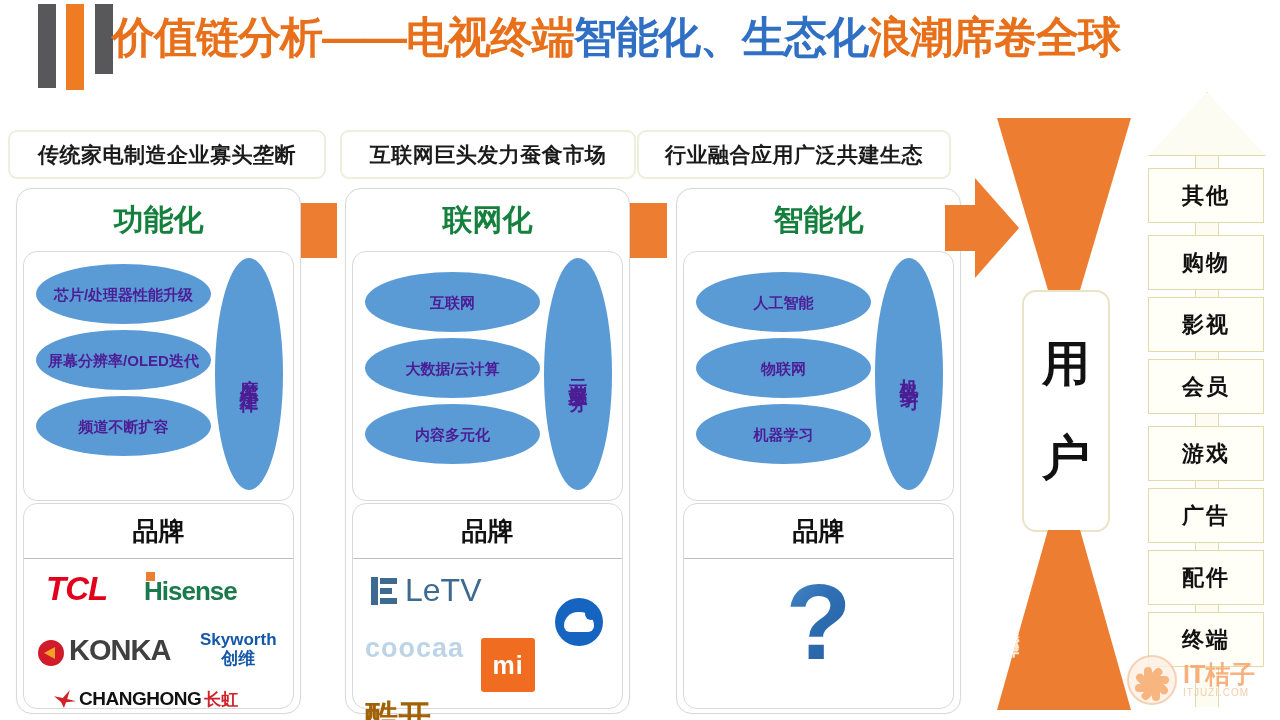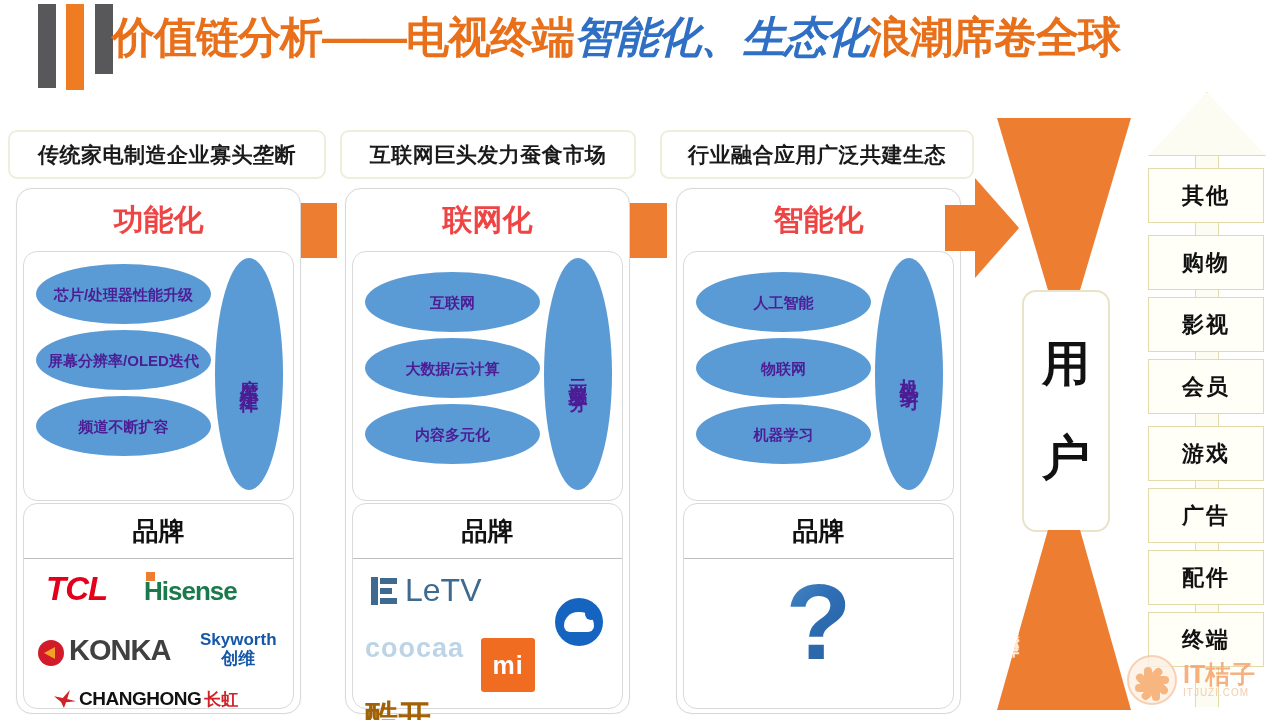--- a/index.html
+++ b/index.html
@@ -15,45 +15,45 @@
   .tb{position:absolute;top:0;width:18px;height:84px;}
   .tb.g1{left:0;background:#58585a;}
   .tb.o {left:28px;background:#ef7b22;height:86px;}
   .tb.g2{left:57px;background:#58585a;height:70px;}
   .page-title{
     position:absolute;left:112px;top:6px;width:1120px;height:62px;
     font-size:43px;font-weight:bold;line-height:62px;white-space:nowrap;
     letter-spacing:-1px;
   }
   .t-or{color:#e8701a;}
-  .t-bl{color:#2f6fc4;font-style:italic;}
+  .t-bl{color:#2f6fc4;}
 
   
   .toplabel{
     position:absolute;height:45px;border:2px solid #efeddb;border-radius:9px;
     background:#ffffff;color:#1a1a1a;font-size:21px;font-weight:bold;
     display:flex;align-items:center;justify-content:center;white-space:nowrap;
     letter-spacing:0.5px;
   }
   #tl1{left:8px;top:130px;width:314px;}
   #tl2{left:340px;top:130px;width:292px;}
-  #tl3{left:660px;top:130px;width:310px;}
+  #tl3{left:637px;top:130px;width:310px;}
 
   
   .col{
     position:absolute;top:188px;width:283px;height:524px;
     border:1px solid #d9d9d9;border-radius:16px;background:#ffffff;
     box-shadow:0 0 2px rgba(0,0,0,.06);
   }
   #col1{left:16px;}
   #col2{left:345px;}
   #col3{left:676px;}
   .col-head{
     height:62px;display:flex;align-items:center;justify-content:center;
-    font-size:30px;font-weight:bold;color:#ef4444;
+    font-size:30px;font-weight:bold;color:#15803d;
   }
   .inner-card{
     position:absolute;left:6px;right:6px;border:1px solid #d9d9d9;
     border-radius:14px;background:#ffffff;
   }
   .card-ovals{top:62px;height:248px;}
   .card-brand{top:314px;bottom:4px;}
   .brand-head{
     height:54px;display:flex;align-items:center;justify-content:center;
     font-size:26px;font-weight:bold;color:#111;border-bottom:1px solid #bfbfbf;

